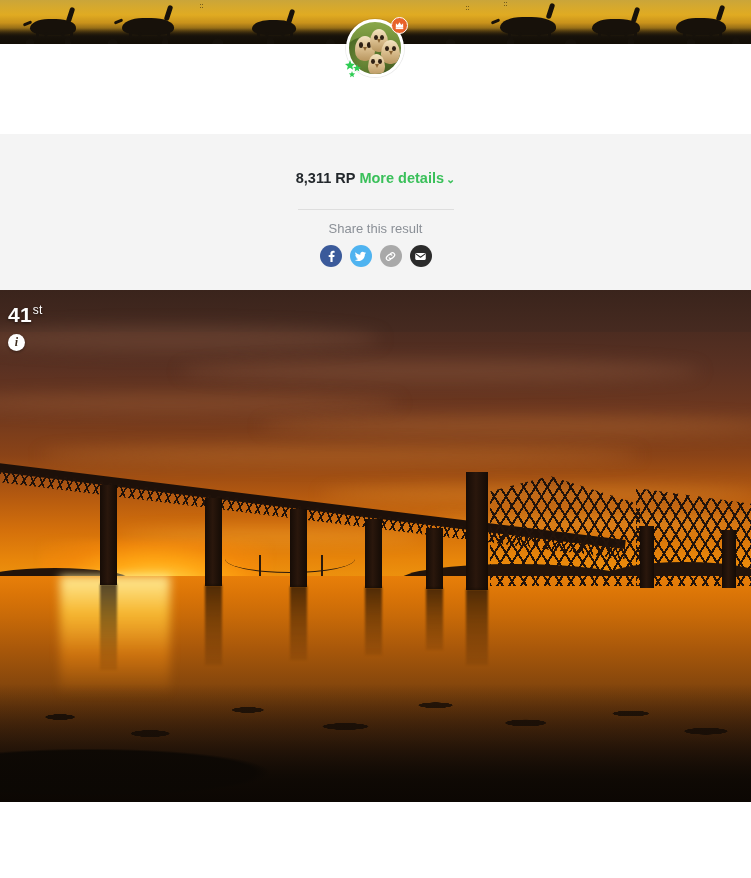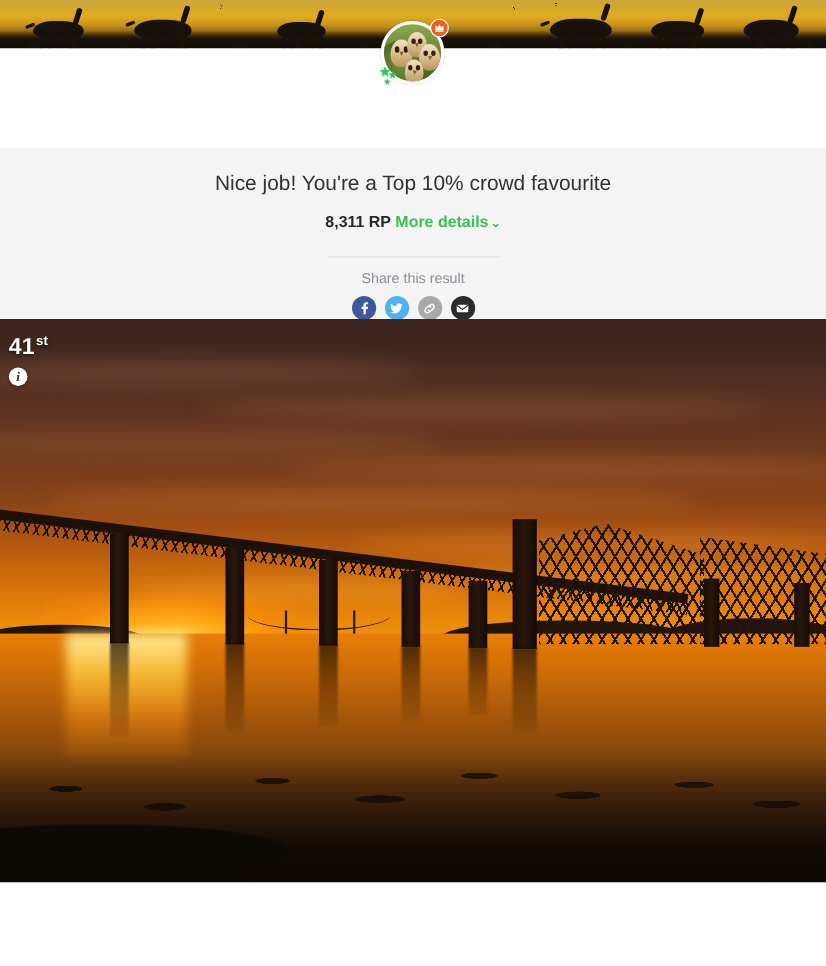--- a/index.html
+++ b/index.html
@@ -341,21 +341,21 @@
     left:8px; top:10px;
     color:#ffffff;
     font-weight:700;
     font-size:21px;
     line-height:21px;
     text-shadow:0 1px 3px rgba(0,0,0,0.6);
     letter-spacing:0.2px;
   }
   .rank sup {
     font-size:12px;
-    font-weight:700;
+    font-weight:400;
     vertical-align:super;
     margin-left:1px;
   }
   .info-icon {
     position:absolute;
     left:8px; top:44px;
     width:17px; height:17px;
     border-radius:50%;
     background:#ffffff;
     display:flex; align-items:center; justify-content:center;
@@ -460,21 +460,20 @@
           <path d="M14 6 L15 8.7 L17.9 9 L15.7 10.8 L16.4 13.6 L14 12 L11.6 13.6 L12.3 10.8 L10.1 9 L13 8.7 Z" fill="#2ecc53"></path>
           <path d="M9 13 L9.8 15.2 L12.2 15.4 L10.4 16.9 L11 19.2 L9 17.9 L7 19.2 L7.6 16.9 L5.8 15.4 L8.2 15.2 Z" fill="#2ecc53"></path>
         </svg>
       </div>
     </div>
 
   </div>
 
   <div class="result">
 
-    <div class="result-headline">Nice job! You're a Top 10% crowd favourite</div>
 
     <div class="result-points">
       <span class="rp-value">8,311 RP</span><a class="more-details" href="#"><span>More details</span><span class="chev">⌄</span></a>
     </div>
 
     <div class="share-divider"></div>
 
     <div class="share-label">Share this result</div>
 
     <div class="share-icons">

